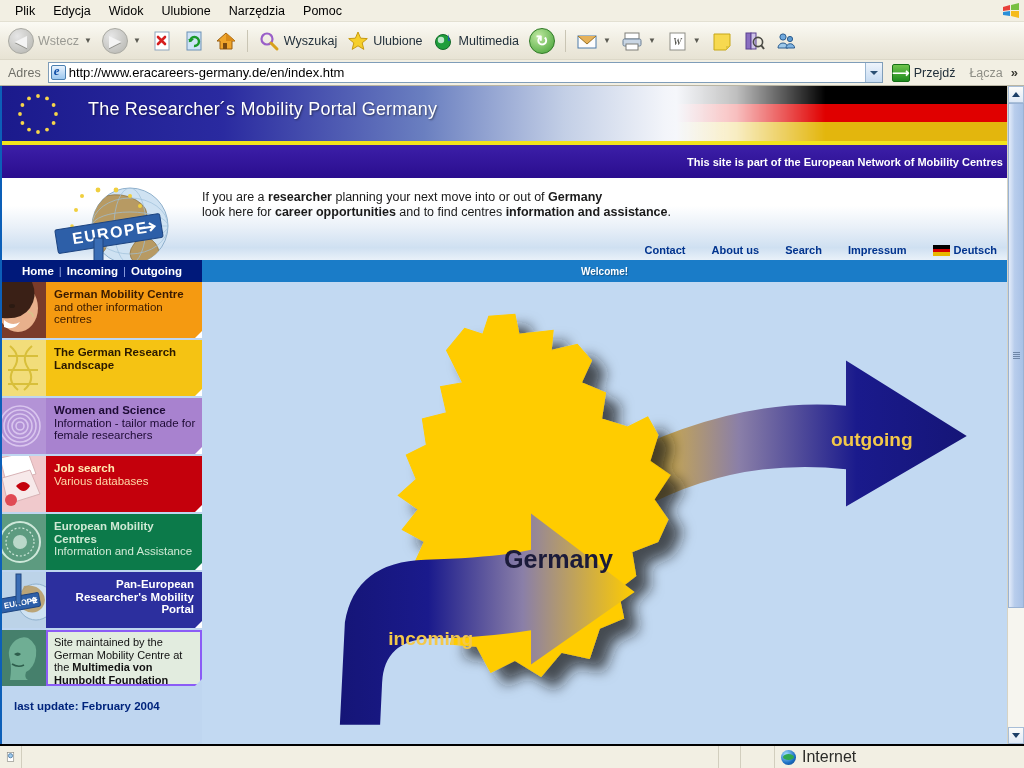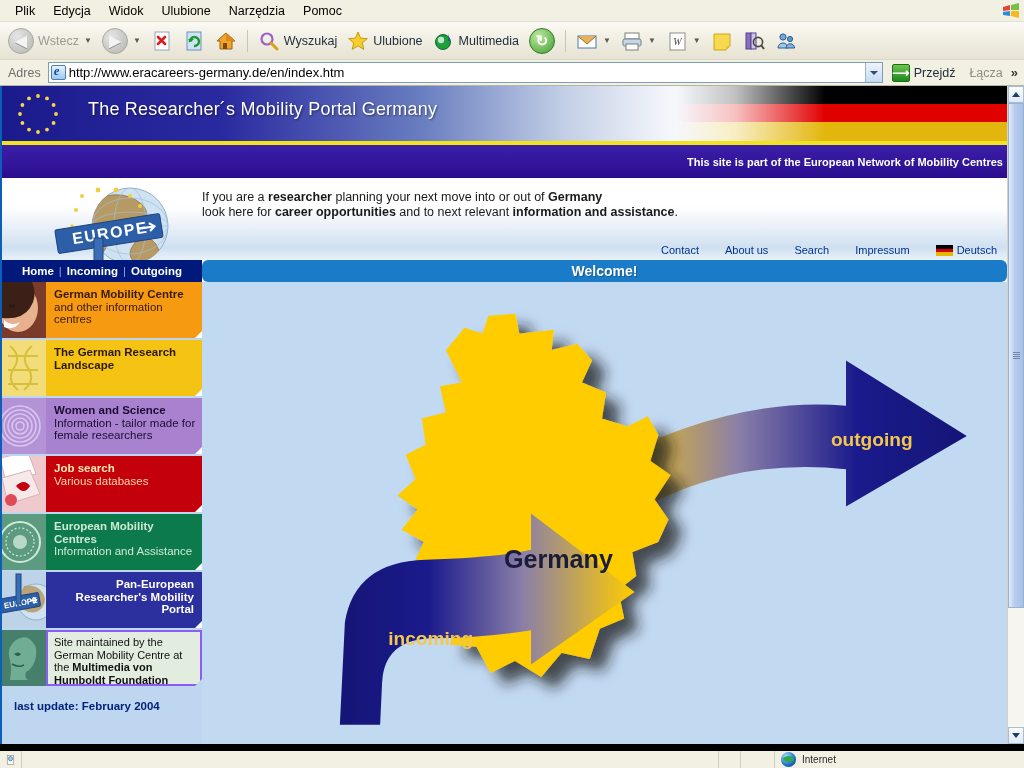--- a/index.html
+++ b/index.html
@@ -150,39 +150,38 @@
     background:linear-gradient(to bottom,#ffffff 0%,#ffffff 34%,#e9f0f8 60%,#cfe0f1 85%,#e9f1f9 100%);
     overflow:hidden;
   }
   #globelogo{position:absolute;left:8px;top:2px;width:196px;height:80px;}
   #introtext{position:absolute;left:200px;top:12px;font-size:12.5px;color:#1a1a1a;line-height:15px;}
   #introtext b{font-weight:bold;}
   #toplinks{
     position:absolute;right:10px;bottom:4px;display:flex;align-items:center;gap:0px;
   }
   #toplinks a{
-    color:#00338e;font-size:11px;font-weight:normal;text-decoration:none;padding:0 26px 0 0;white-space:nowrap;
+    color:#00338e;font-size:11px;font-weight:bold;text-decoration:none;padding:0 26px 0 0;white-space:nowrap;
   }
   #toplinks .deu{display:flex;align-items:center;gap:4px;padding-right:0;}
   #toplinks .deu .minflag{width:17px;height:11px;
     background:linear-gradient(to bottom,#000 0%,#000 33%,#d40000 33%,#d40000 66%,#e8b800 66%,#e8b800 100%);}
 
   
   #navrow{display:flex;height:22px;}
   #crumbs{
     width:200px;background:#00197a;display:flex;align-items:center;justify-content:center;gap:5px;
     color:#fff;font-size:11.5px;font-weight:bold;flex:0 0 200px;
   }
   #crumbs a{color:#fff;text-decoration:none;}
   #crumbs .sep{color:#8fa2e0;font-weight:normal;}
   #welcome{
     flex:1 1 auto;background:#1a7cc8;display:flex;align-items:center;justify-content:center;
-    color:#fff;font-size:14px;font-weight:bold;text-shadow:1px 1px 1px rgba(0,0,0,.3);
+    color:#fff;font-size:10px;font-weight:bold;text-shadow:1px 1px 1px rgba(0,0,0,.3);
     position:relative;
-    border-radius:6px;
   }
 
   
   #cols{display:flex;height:calc(100% - 55px - 4px - 16px - 82px - 22px);}
   #sidebar{width:200px;flex:0 0 200px;background:#bfd6f0;position:relative;}
   #content{flex:1 1 auto;background:#c2d9f2;position:relative;overflow:hidden;}
 
   .navbox{
     height:56px;display:flex;position:relative;cursor:pointer;margin-bottom:2px;
   }
@@ -223,21 +222,21 @@
   #strack{flex:1 1 auto;background:#f6f5ef;position:relative;}
   #sthumb{position:absolute;left:0;top:0;width:100%;height:81%;
     background:linear-gradient(to right,#e3ecfa,#b8cdec 40%,#a8c1e6);
     border:1px solid #9ab3d4;display:flex;align-items:center;justify-content:center;cursor:pointer;}
   #sthumb .grip{width:7px;height:7px;
     background:repeating-linear-gradient(to bottom,#6f87a8 0 1px,transparent 1px 2px);}
 
   
   #statusbar{
     height:24px;background:#f2efe3;display:flex;align-items:center;
-    border-top:7px solid #000000;font-size:10px;color:#2b2b28;
+    border-top:2px solid #000000;font-size:16px;color:#2b2b28;
   }
   #statusbar .cell{height:100%;display:flex;align-items:center;padding:0 6px;}
   #statusbar .c1{width:22px;border-right:1px solid #d2cebe;justify-content:center;}
   #statusbar .c2{flex:1 1 auto;}
   #statusbar .c3{width:22px;border-left:1px solid #d2cebe;}
   #statusbar .c4{width:34px;border-left:1px solid #d2cebe;}
   #statusbar .c5{width:250px;border-left:1px solid #d2cebe;gap:6px;}
   .globe-sm{width:15px;height:15px;border-radius:50%;
     background:radial-gradient(circle at 35% 30%,#a8e0ff,#1b6fc4 60%,#0c3f7c);
     position:relative;overflow:hidden;}
@@ -471,21 +470,21 @@
           <g transform="rotate(-9 96 54)">
             <rect x="46" y="42" width="106" height="24" rx="2" fill="#2d5fa8" stroke="#1d4480"></rect>
             <text x="62" y="59" font-family="Liberation Sans, sans-serif" font-size="16" font-weight="bold" fill="#ffffff" letter-spacing="1.5">EUROPE</text>
             <path d="M130 54 h14 M140 50 l5 4 l-5 4" stroke="#ffffff" stroke-width="2.2" fill="none"></path>
           </g>
           <rect x="84" y="58" width="9" height="24" fill="#3a6db5" stroke="#21477f"></rect>
         </svg>
 
         <div id="introtext">
           <div><span>If you are a </span><b>researcher</b><span> planning your next move into or out of </span><b>Germany</b></div>
-          <div><span>look here for </span><b>career opportunities</b><span> and to next relevant </span><b>information and assistance</b><span>.</span></div>
+          <div><span>look here for </span><b>career opportunities</b><span> and to find centres </span><b>information and assistance</b><span>.</span></div>
         </div>
 
         <div id="toplinks">
           <a href="#">Contact</a>
           <a href="#">About us</a>
           <a href="#">Search</a>
           <a href="#">Impressum</a>
           <a href="#" class="deu">
             <span class="minflag"></span>
             <span>Deutsch</span>

